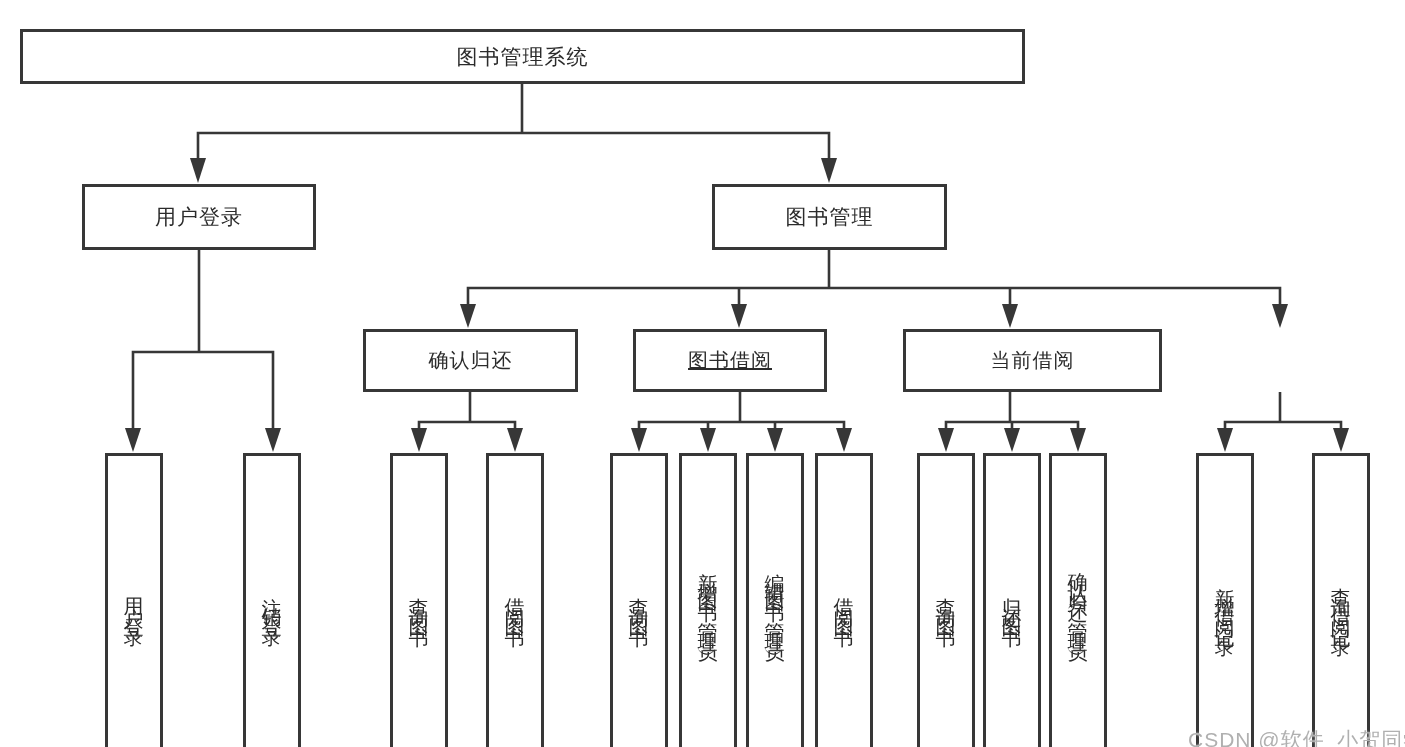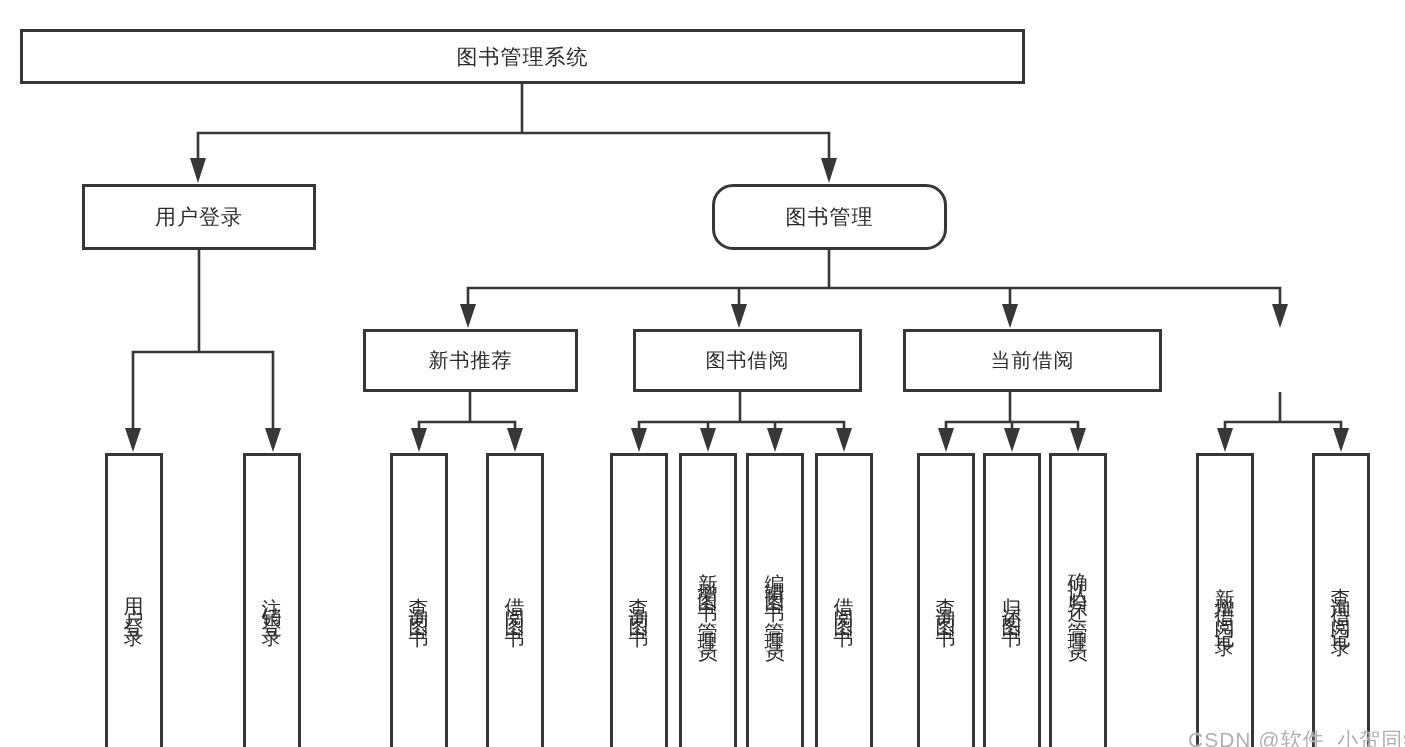--- a/index.html
+++ b/index.html
@@ -109,28 +109,28 @@
     </g>
   </svg>
 
   <div class="node hnode root">
     <span>图书管理系统</span>
   </div>
 
   <div class="node hnode lvl2" style="left:82px;width:234px;">
     <span>用户登录</span>
   </div>
-  <div class="node hnode lvl2" style="left:712px;width:235px;border-radius:21px;">
+  <div class="node hnode lvl2" style="left:712px;width:235px;">
     <span>图书管理</span>
   </div>
 
   <div class="node hnode lvl3" style="left:363px;width:215px;">
-    <span>新书推荐</span>
+    <span>确认归还</span>
   </div>
-  <div class="node hnode lvl3" style="left:633px;width:229px;">
+  <div class="node hnode lvl3" style="left:633px;width:194px;text-decoration:underline;">
     <span>图书借阅</span>
   </div>
   <div class="node hnode lvl3" style="left:903px;width:259px;">
     <span>当前借阅</span>
   </div>
 
   <div class="node leaf" style="left:105px;">
     <span class="vtext">用户登录</span>
   </div>
   <div class="node leaf" style="left:243px;">

